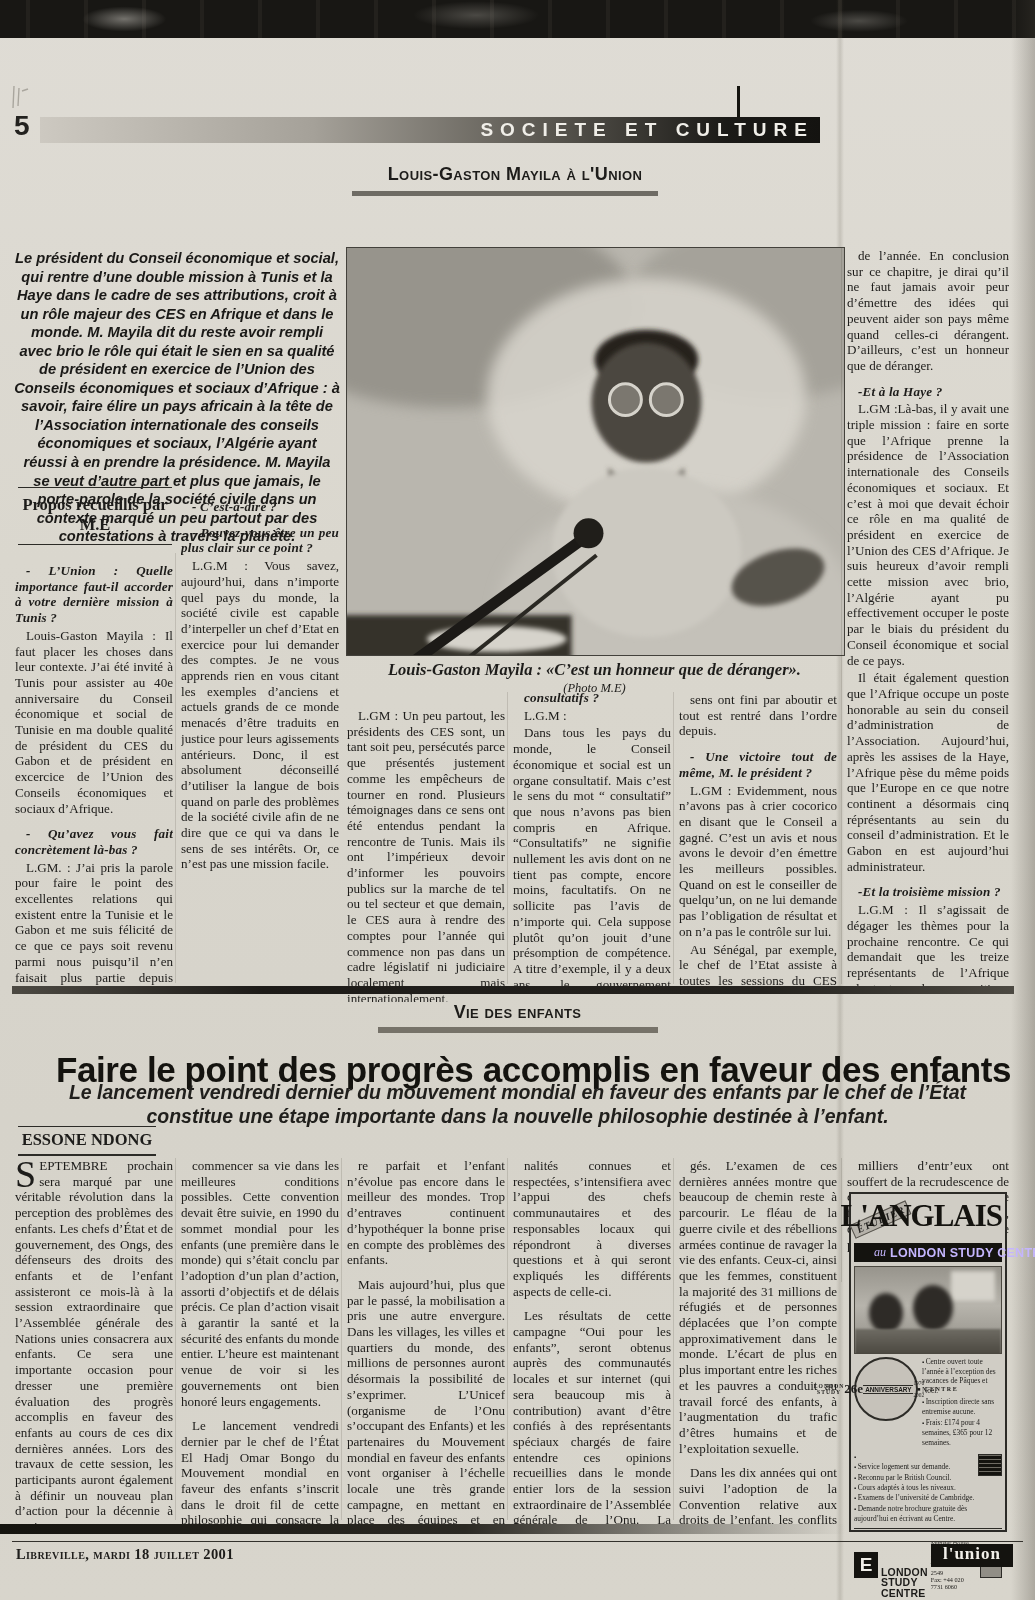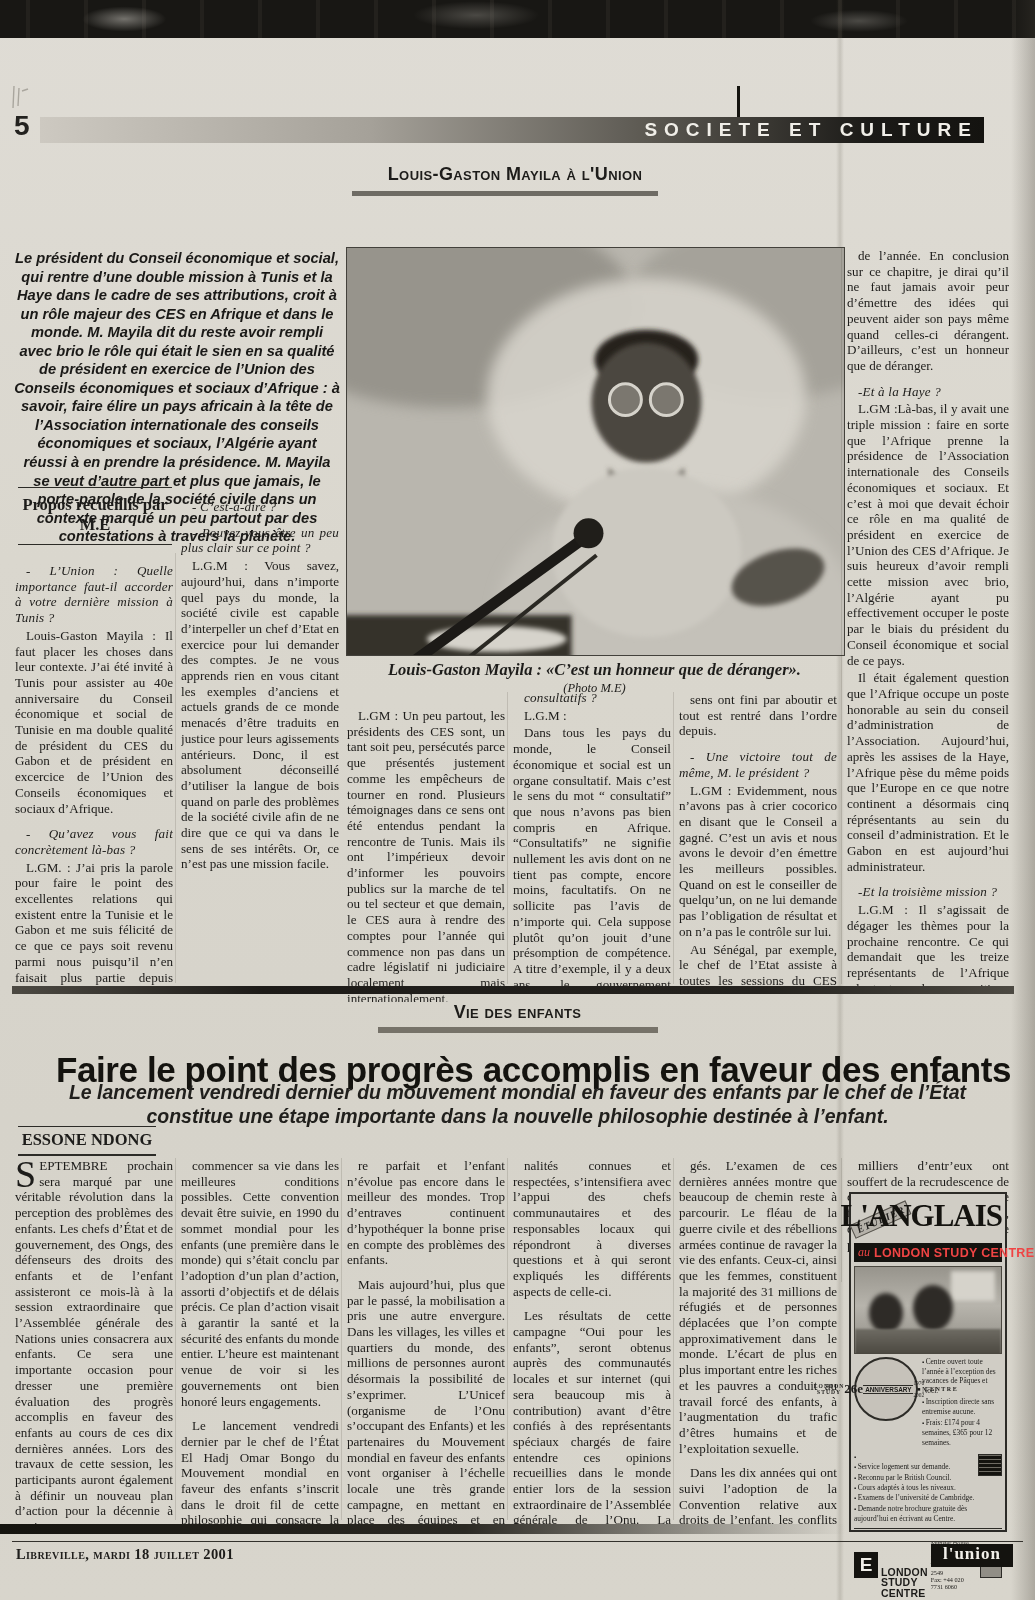--- a/index.html
+++ b/index.html
@@ -13,21 +13,21 @@
       radial-gradient(70px 16px at 83% 55%,rgba(170,167,160,.35),transparent 70%),
       repeating-linear-gradient(90deg,#181714 0 26px,#23211d 26px 30px,#181714 30px 58px);}
   .edge-shadow{position:absolute;right:0;top:0;width:24px;height:100%;
       background:linear-gradient(270deg,rgba(70,65,56,.30),transparent);}
   .fold{position:absolute;left:836px;top:0;width:8px;height:100%;
       background:linear-gradient(90deg,transparent,rgba(90,85,72,.18),transparent);}
   .tick{position:absolute;left:737px;top:86px;width:3px;height:32px;background:#15140f;}
   .scribble{position:absolute;left:8px;top:82px;width:34px;height:34px;opacity:.45;}
   
   .pagenum{position:absolute;left:14px;top:110px;font:bold 28px "Liberation Sans",sans-serif;color:#23221f;}
-  .secbar{position:absolute;left:40px;top:117px;width:944px;height:26px;
+  .secbar{position:absolute;left:40px;top:117px;width:780px;height:26px;
       background:linear-gradient(90deg,#cdc9c1 0%,#a5a199 35%,#5a5750 65%,#1b1a17 88%,#141310 100%);
       display:flex;align-items:center;justify-content:flex-end;}
   .secbar span{color:#f0eee8;font:bold 19px "Liberation Sans",sans-serif;letter-spacing:7px;
       padding-right:6px;white-space:nowrap;}
   .kicker{position:absolute;left:340px;top:164px;width:350px;text-align:center;
       font:bold 18px "Liberation Sans",sans-serif;font-variant:small-caps;letter-spacing:.4px;}
   .kicker-underline{position:absolute;left:352px;top:191px;width:306px;height:5px;background:#6e6b64;}
   .headline1{position:absolute;left:8px;top:195px;width:1019px;text-align:center;
       font:bold 37px "Liberation Sans",sans-serif;letter-spacing:-.6px;color:#12110f;}
   
@@ -40,21 +40,21 @@
       font:bold italic 16.5px "Liberation Serif",serif;}
   .credit{position:absolute;left:346px;top:681px;width:497px;text-align:center;
       font:italic 12.5px "Liberation Serif",serif;}
   
   .byline1{position:absolute;left:18px;top:487px;width:154px;text-align:center;
       font:bold 16.5px "Liberation Serif",serif;border-top:1.5px solid #2c2b27;
       border-bottom:1.5px solid #2c2b27;padding:7px 0 9px;}
   
   .col{position:absolute;width:158px;font-size:13.1px;line-height:15.7px;text-align:justify;overflow:hidden;}
   .col p{margin:0 0 2px;text-indent:11px;}
-  .col p.q{font-weight:normal;font-style:italic;letter-spacing:.2px;margin-top:10px;}
+  .col p.q{font-weight:bold;font-style:italic;letter-spacing:.2px;margin-top:10px;}
   .col p.cont{margin-top:0;}
   .kids .col p{margin-bottom:9px;}
   .dropcap{text-indent:0 !important;}
   .dropcap::first-letter{float:left;font-size:38px;line-height:29px;padding:2px 3px 0 0;}
   .vsep{position:absolute;width:1px;background:rgba(60,55,45,.16);}
   
   .band{position:absolute;left:12px;top:986px;width:1002px;height:8px;
       background:linear-gradient(90deg,#4c4942,#1d1b18 25%,#24221e 75%,#4c4942);}
   .band2{position:absolute;left:0;top:1524px;width:846px;height:10px;
       background:linear-gradient(90deg,#15140f,#2b2923 55%,rgba(43,41,35,0));}
@@ -69,21 +69,21 @@
   .byline2{position:absolute;left:18px;top:1126px;width:138px;text-align:center;
       font:bold 16.5px "Liberation Serif",serif;border-bottom:2px solid #2c2b27;
       border-top:1px solid #2c2b27;padding:3px 0 4px;}
   
   .ad{position:absolute;left:849px;top:1192px;width:158px;height:340px;border:2px solid #2c2b27;
       background:#d0cdc5;box-sizing:border-box;padding:3px;font-family:"Liberation Serif",serif;}
   .ad-head{position:relative;height:46px;}
   .ad-stamp{position:absolute;left:-4px;top:15px;transform:rotate(-24deg);background:#b6b2aa;
       border:1px solid #55524b;font:bold italic 10px "Liberation Serif",serif;padding:1px 4px;letter-spacing:1px;}
   .ad-title{position:absolute;right:0;top:1px;font:bold 31px "Liberation Serif",serif;letter-spacing:-1px;color:#14130f;}
-  .ad-bar{height:19px;background:#14130f;color:#ef4444;display:flex;align-items:center;gap:4px;padding:0 4px;}
+  .ad-bar{height:19px;background:#14130f;color:#c4b5fd;display:flex;align-items:center;gap:4px;padding:0 20px;}
   .ad-bar .au{font:italic 12px "Liberation Serif",serif;}
   .ad-bar .lsc{font:bold 12.5px "Liberation Sans",sans-serif;letter-spacing:.3px;white-space:nowrap;}
   .ad-photo{height:86px;margin:4px 0 3px;border:1px solid #4a473f;position:relative;overflow:hidden;
       background:linear-gradient(180deg,#97948c 0%,#b7b4ac 45%,#8d8a82 100%);}
   .ad-photo i{position:absolute;border-radius:50%;background:#2e2b27;filter:blur(2px);}
   .ad-photo .p1{left:14px;top:26px;width:34px;height:40px;}
   .ad-photo .p2{left:58px;top:18px;width:40px;height:46px;}
   .ad-photo .desk{position:absolute;left:0;top:62px;width:100%;height:26px;background:linear-gradient(180deg,#6e6b63,#4a473f);border-radius:0;filter:blur(1px);}
   .ad-photo .win{position:absolute;right:6px;top:4px;width:44px;height:30px;background:#d6d3cb;filter:blur(2px);}
   .ad-mid{display:flex;gap:4px;align-items:flex-start;}

